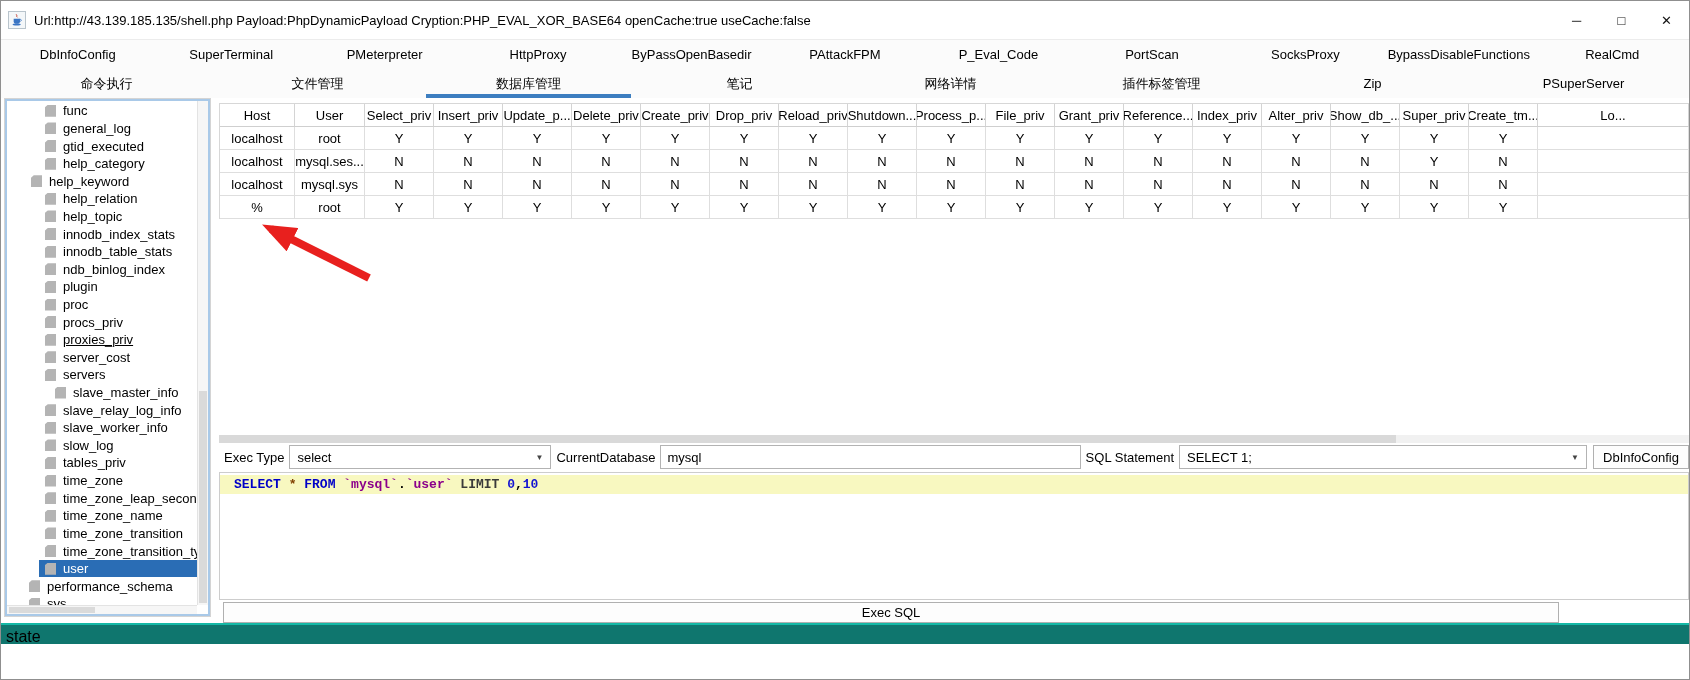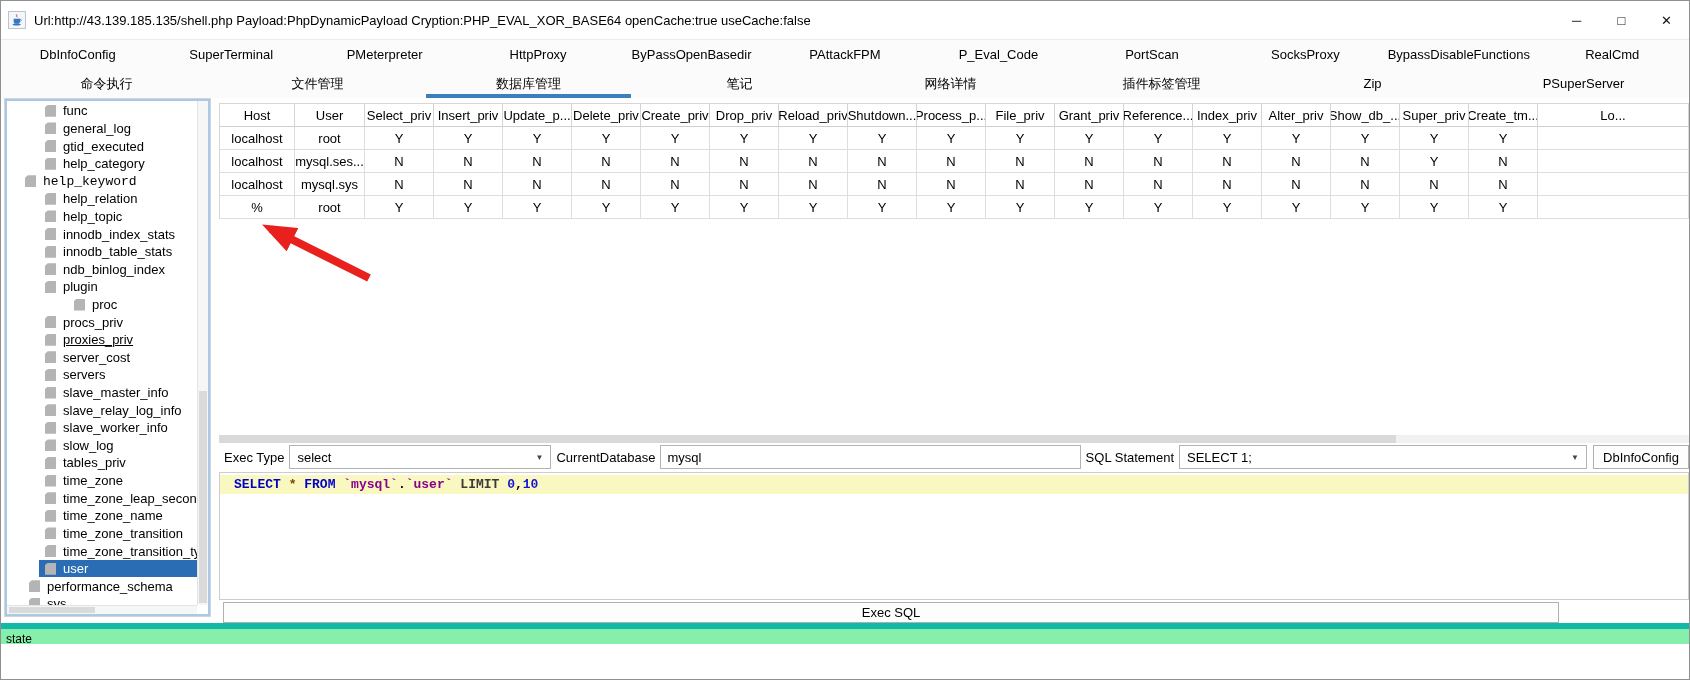--- a/index.html
+++ b/index.html
@@ -67,22 +67,22 @@
   
   .sql-editor { position:absolute; left:218px; top:374px; width:1470px; height:128px;
                 background:#fff; border:1px solid #cdcdcd; padding-top:2px; }
   .sql-line { height:19px; display:flex; align-items:center; padding-left:14px;
               font-family:"Liberation Mono","DejaVu Sans Mono",monospace;
               font-size:13px; font-weight:bold; white-space:pre; }
   
   .exec-btn { position:absolute; left:222px; top:504px; width:1336px; height:21px; }
   
   .statusbar { position:absolute; left:0; right:0; top:525px; height:21px;
-               border-top:6px solid #14b8a6; background:#86efac;
-               font-size:12px; padding:3px 0 0 5px; }
+               border-top:2px solid #14b8a6; background:#0f766e;
+               font-size:16px; padding:3px 0 0 5px; }
   .arrow-overlay { position:absolute; left:0; top:0; width:1690px; height:592px; pointer-events:none; }
 </style>
 </head>
 <body>
 
 <div class="window">
 
   <div class="titlebar">
     <div class="java-icon">
       <svg width="14" height="14" viewBox="0 0 16 16">
@@ -137,21 +137,21 @@
             <span>general_log</span>
           </div>
           <div class="tree-row" style="height: 17.62px; padding-left: 38px;">
             <span class="tree-icon"></span>
             <span>gtid_executed</span>
           </div>
           <div class="tree-row" style="height: 17.62px; padding-left: 38px;">
             <span class="tree-icon"></span>
             <span>help_category</span>
           </div>
-          <div class="tree-row" style="height: 17.62px; padding-left: 18px; font-family: Liberation Mono, monospace;">
+          <div class="tree-row" style="height: 17.62px; padding-left: 24px;">
             <span class="tree-icon"></span>
             <span>help_keyword</span>
           </div>
           <div class="tree-row" style="height: 17.62px; padding-left: 38px;">
             <span class="tree-icon"></span>
             <span>help_relation</span>
           </div>
           <div class="tree-row" style="height: 17.62px; padding-left: 38px;">
             <span class="tree-icon"></span>
             <span>help_topic</span>
@@ -165,41 +165,41 @@
             <span>innodb_table_stats</span>
           </div>
           <div class="tree-row" style="height: 17.62px; padding-left: 38px;">
             <span class="tree-icon"></span>
             <span>ndb_binlog_index</span>
           </div>
           <div class="tree-row" style="height: 17.62px; padding-left: 38px;">
             <span class="tree-icon"></span>
             <span>plugin</span>
           </div>
-          <div class="tree-row" style="height: 17.62px; padding-left: 38px; margin-left: 29px;">
+          <div class="tree-row" style="height: 17.62px; padding-left: 38px;">
             <span class="tree-icon"></span>
             <span>proc</span>
           </div>
           <div class="tree-row" style="height: 17.62px; padding-left: 38px;">
             <span class="tree-icon"></span>
             <span>procs_priv</span>
           </div>
           <div class="tree-row" style="height: 17.62px; padding-left: 38px; text-decoration: underline;">
             <span class="tree-icon"></span>
             <span>proxies_priv</span>
           </div>
           <div class="tree-row" style="height: 17.62px; padding-left: 38px;">
             <span class="tree-icon"></span>
             <span>server_cost</span>
           </div>
           <div class="tree-row" style="height: 17.62px; padding-left: 38px;">
             <span class="tree-icon"></span>
             <span>servers</span>
           </div>
-          <div class="tree-row" style="height: 17.62px; padding-left: 38px;">
+          <div class="tree-row" style="height: 17.62px; padding-left: 48px;">
             <span class="tree-icon"></span>
             <span>slave_master_info</span>
           </div>
           <div class="tree-row" style="height: 17.62px; padding-left: 38px;">
             <span class="tree-icon"></span>
             <span>slave_relay_log_info</span>
           </div>
           <div class="tree-row" style="height: 17.62px; padding-left: 38px;">
             <span class="tree-icon"></span>
             <span>slave_worker_info</span>

